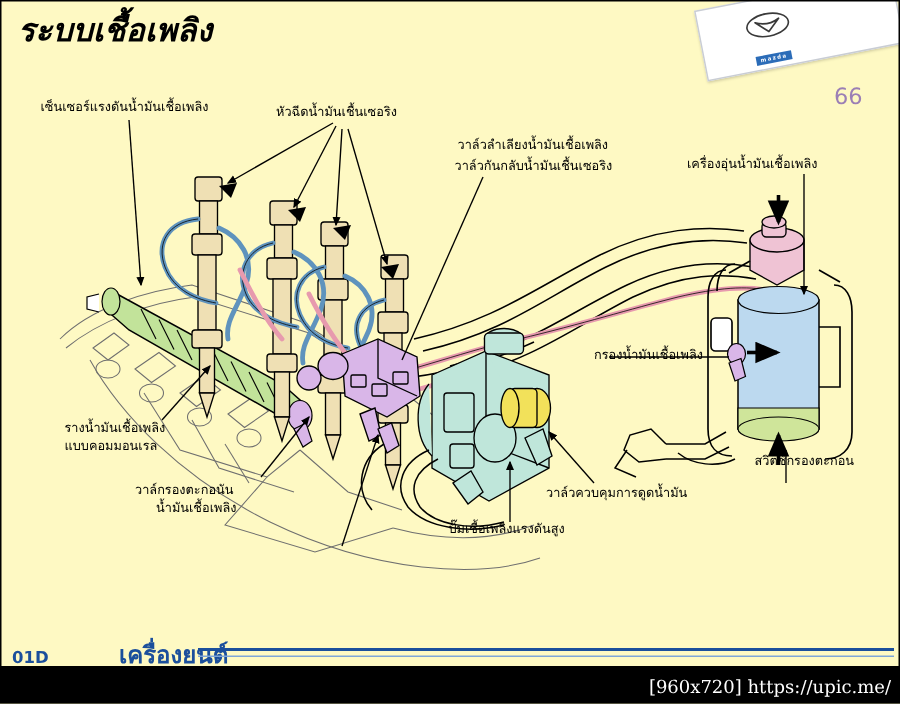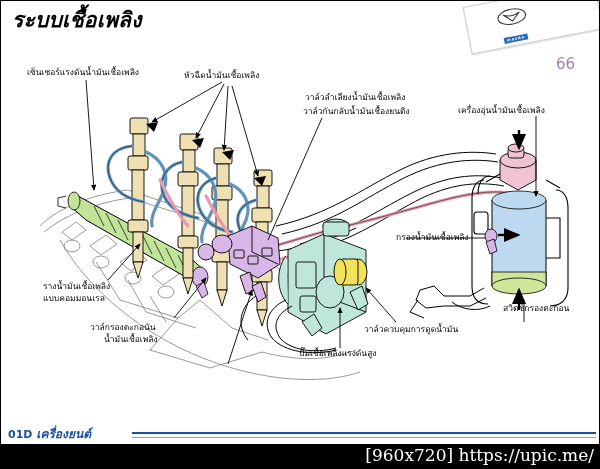--- a/index.html
+++ b/index.html
@@ -1,21 +1,21 @@
 <!DOCTYPE html>
 <html><head>
 <meta charset="utf-8">
 <style>
   html,body{margin:0;padding:0;background:#000;}
   body{font-family:"DejaVu Sans","Liberation Sans",sans-serif;}
 
   #slide{
     position:relative;
     width:600px;height:469px;
-    background:#ffffff;
+    background:#fef9c3;
     overflow:hidden;
     box-sizing:border-box;
   }
 
   
   #frame{
     position:absolute;inset:0;
     border:1px solid #000;
     box-sizing:border-box;
     pointer-events:none;
@@ -64,38 +64,38 @@
     font-family:"DejaVu Sans","Liberation Sans",sans-serif;
     margin-top:13px;
   }
 
   
   #footer-code{
     position:absolute;left:8px;top:424px;
     font-size:11px;color:#1b4f9c;font-weight:700;
     white-space:nowrap;
   }
-  #footer-code .thai{font-style:italic;font-size:12px;}
+  #footer-code .thai{font-size:16px;margin-left:43px;}
   #footer-rule{
     position:absolute;left:132px;top:432px;right:4px;height:0;
     border-top:2px solid #1b4f9c;
   }
   #footer-rule2{
     position:absolute;left:132px;top:437px;right:4px;height:0;
     border-top:1px solid #7ea6d8;
   }
 
   
   #watermark-bar{
     position:absolute;left:0;right:0;bottom:0;height:25px;
     background:#000;
   }
   #watermark-text{
     position:absolute;right:6px;bottom:4px;
-    color:#fff;font-size:17px;
+    color:#fff;font-size:12px;
     font-family:"DejaVu Serif","Liberation Serif",serif;
     white-space:nowrap;
   }
 
   
   .lbl{
     position:absolute;
     font-family:"DejaVu Sans","Liberation Sans",sans-serif;
     font-size:8.5px;line-height:11px;color:#000;
     white-space:nowrap;
@@ -353,25 +353,25 @@
           <path d="M146 124 l12 -2 -4 10 z"></path>
           <path d="M192 140 l12 -2 -4 10 z"></path>
           <path d="M222 152 l12 -2 -4 10 z"></path>
           <path d="M254 178 l12 -2 -4 10 z"></path>
         </g>
       </g>
     </svg>
 
     <div class="lbl" style="left:27px;top:67px;">เซ็นเซอร์แรงดันน้ำมันเชื้อเพลิง</div>
 
-    <div class="lbl" style="left:184px;top:70px;">หัวฉีดน้ำมันเชื้อเพลิง</div>
+    <div class="lbl" style="left:184px;top:70px;">หัวฉีดน้ำมันเชื้นเซอริง</div>
 
     <div class="lbl" style="left:305px;top:92px;">วาล์วลำเลียงน้ำมันเชื้อเพลิง</div>
 
-    <div class="lbl" style="left:303px;top:106px;">วาล์วกันกลับน้ำมันเชื้องยนติง</div>
+    <div class="lbl" style="left:303px;top:106px;">วาล์วกันกลับน้ำมันเชื้นเซอริง</div>
 
     <div class="lbl" style="left:458px;top:105px;">เครื่องอุ่นน้ำมันเชื้อเพลิง</div>
 
     <div class="lbl" style="left:396px;top:232px;">กรองน้ำมันเชื้อเพลิง</div>
 
     <div class="lbl" style="left:490px;top:303px;margin-left:13px;">สวิตช์กรองตะกอน</div>
 
     <div class="lbl" style="left:43px;top:281px;text-align:right;">รางน้ำมันเชื้อเพลิง</div>
     <div class="lbl" style="left:43px;top:293px;">แบบคอมมอนเรล</div>
 

